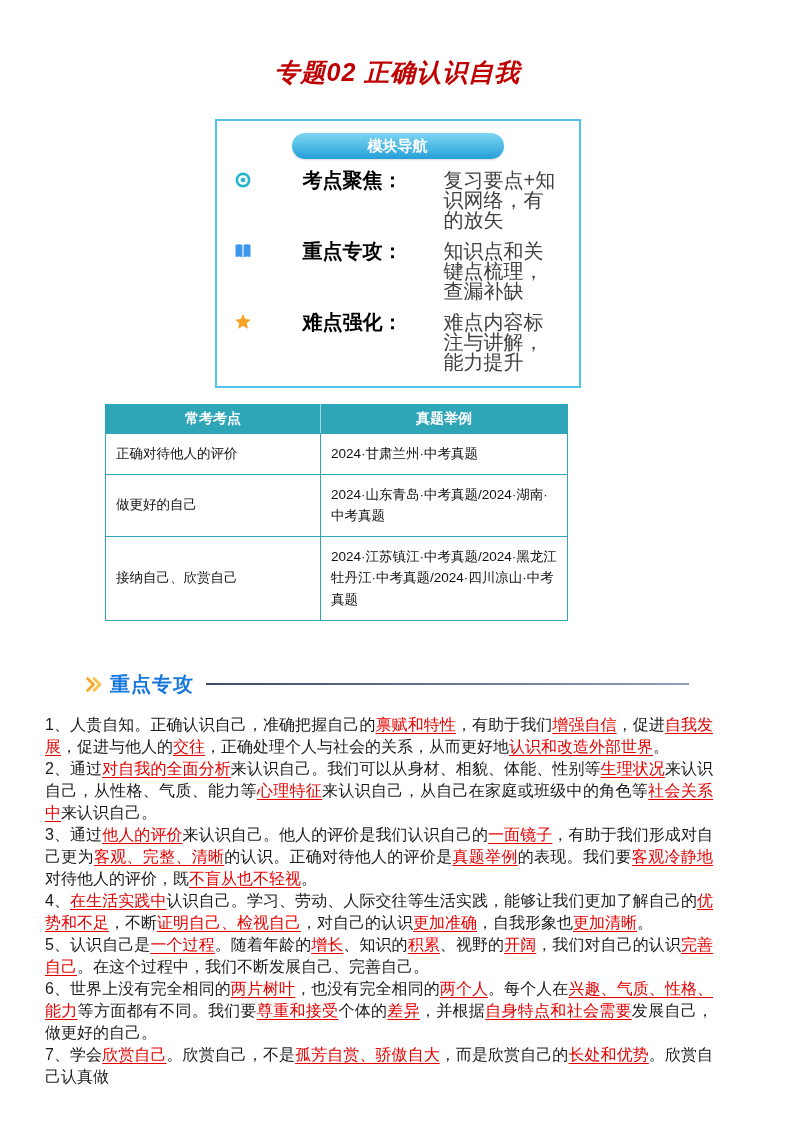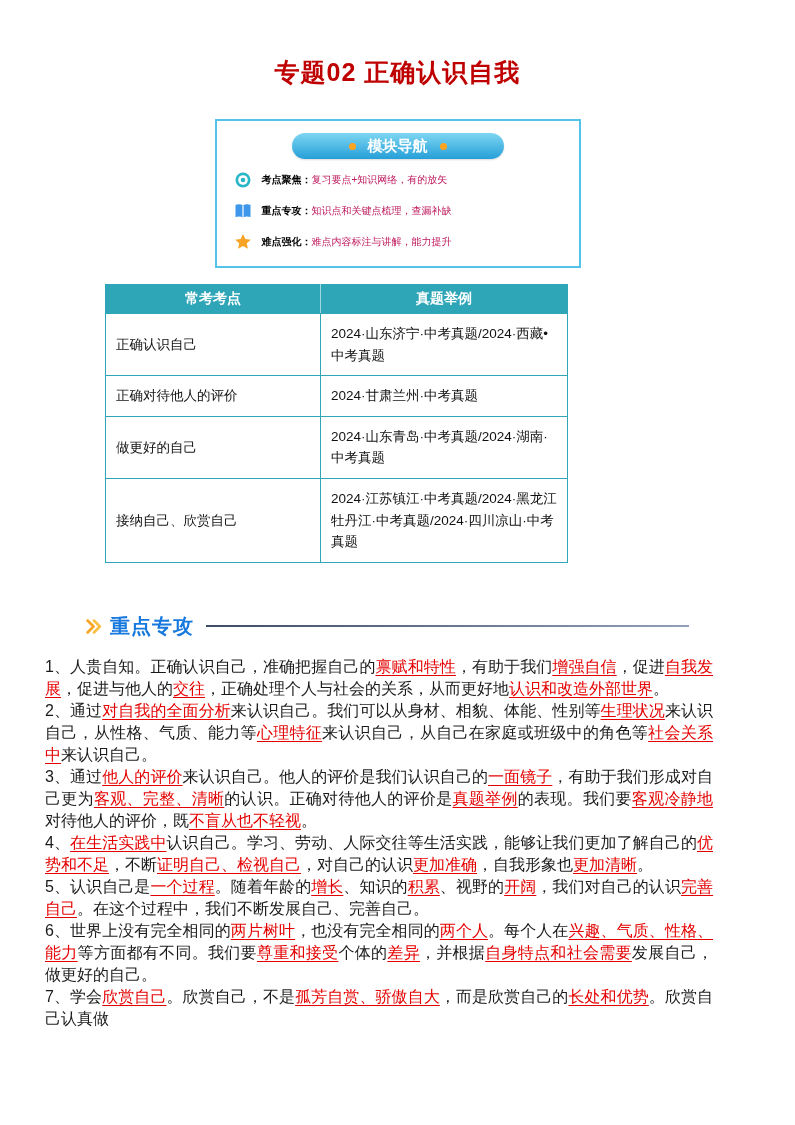--- a/index.html
+++ b/index.html
@@ -4,39 +4,40 @@
 <style>
   * { margin:0; padding:0; box-sizing:border-box; }
   html,body { background:#ffffff; }
   .page {
     width:795px; height:1125px; margin:0 auto; background:#fff;
     font-family:"Liberation Sans","DejaVu Sans",sans-serif;
     overflow:hidden; position:relative;
   }
   .doc-title {
     padding-top:56px; text-align:center;
-    font-size:25px; font-weight:bold; color:#bf0000; letter-spacing:1px;
+    font-size:25px; font-weight:bold; color:#bf0000; letter-spacing:1px;font-style:italic;
   }
   
   .nav-box {
     width:366px; margin:30px auto 0; border:2px solid #53c3ea;
     background:#fff; padding:10px 16px 14px;
   }
   .nav-pill {
     width:212px; height:26px; margin:2px auto 10px;
     background:linear-gradient(180deg,#7ed6f2,#259fd8);
     border-radius:14px; display:flex; align-items:center; justify-content:center;
     gap:12px; color:#fff; font-weight:bold; font-size:15px;
     box-shadow:0 1px 2px rgba(0,0,0,.15);
+    flex-direction:column;
   }
   .nav-dot { width:7px; height:7px; border-radius:50%; background:#ffa321; display:inline-block; }
-  .nav-item { display:flex; align-items:flex-end; margin-top:11px; font-size:10px; line-height:20px; }
+  .nav-item { display:flex; align-items:flex-start; margin-top:11px; font-size:20px; line-height:20px;gap:41px; }
   .nav-icon { width:20px; height:20px; margin-right:9px; flex:0 0 auto; display:inline-flex; }
   .nav-label { font-weight:bold; color:#000; white-space:nowrap; }
-  .nav-desc { color:#be185d; }
+  .nav-desc { color:#404040; }
   
   .section-header { display:flex; align-items:center; margin:50px 106px 0 84px; }
   .section-chevrons { width:19px; height:19px; margin-right:7px; flex:0 0 auto; display:inline-flex; }
   .section-title { color:#1778dd; font-size:20px; font-weight:bold; letter-spacing:1px; white-space:nowrap; }
   .section-line { flex:1; height:2px; margin-left:12px; background:linear-gradient(to right,#3d4d66,#8fa0b8); }
   
   .exam-table { margin:16px 0 0 105px; width:463px; border-collapse:collapse; table-layout:fixed; }
   .exam-table th {
     background:#2fa6b8; color:#fff; font-weight:bold; font-size:14px;
     padding:5px 8px; border:1px solid #2fa6b8; text-align:center;
@@ -106,24 +107,20 @@
 
   <table class="exam-table">
     <thead>
       <tr>
         <th>常考考点</th>
         <th>真题举例</th>
       </tr>
     </thead>
     <tbody>
         <tr>
-          <td>正确认识自己</td>
-          <td>2024·山东济宁·中考真题/2024·西藏•中考真题</td>
-        </tr>
-        <tr>
           <td>正确对待他人的评价</td>
           <td>2024·甘肃兰州·中考真题</td>
         </tr>
         <tr>
           <td>做更好的自己</td>
           <td>2024·山东青岛·中考真题/2024·湖南·中考真题</td>
         </tr>
         <tr>
           <td>接纳自己、欣赏自己</td>
           <td>2024·江苏镇江·中考真题/2024·黑龙江牡丹江·中考真题/2024·四川凉山·中考真题</td>

